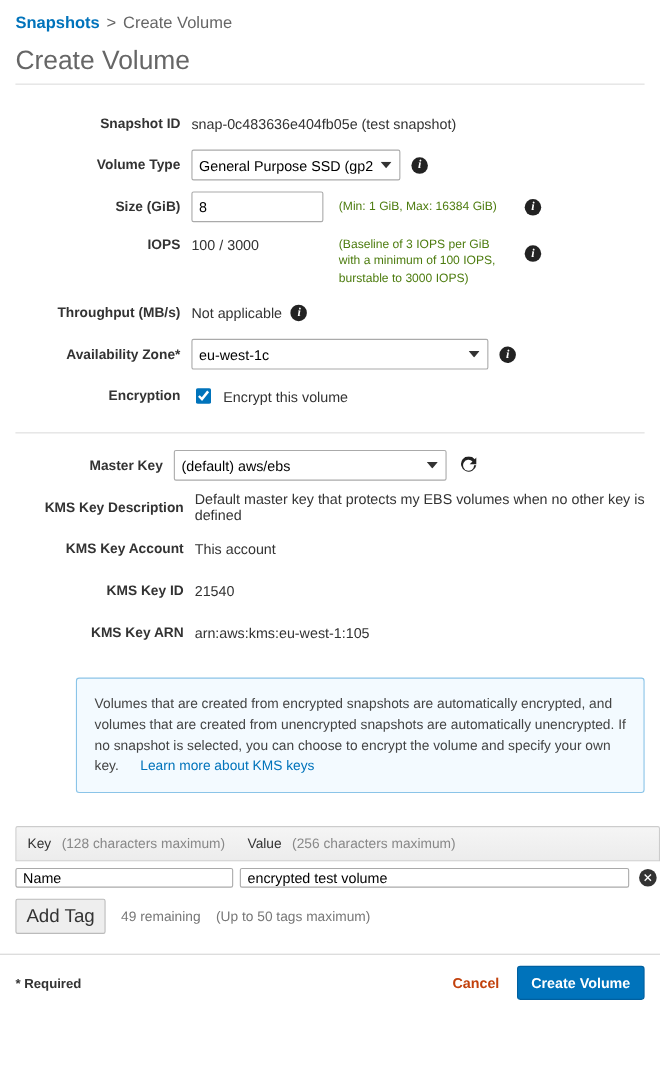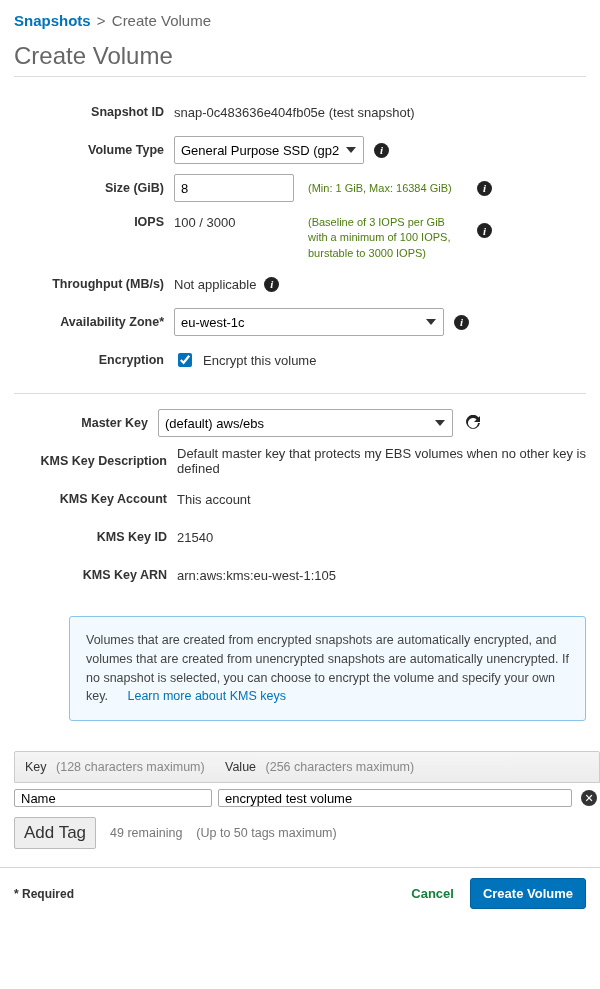--- a/index.html
+++ b/index.html
@@ -91,21 +91,21 @@
   .btn-addtag {
     border: 1px solid #bbb; background: #eee; border-radius: 2px;
     padding: 5px 9px; font-size: 17px; cursor:pointer; color:#333;
   }
   .page-footer {
     border-top: 1px solid #d5d5d5; padding: 10px 14px 18px 14px;
     display:flex; align-items:center;
   }
   .required { font-size: 12px; color: #333; font-weight: 600;}
   .footer-actions { margin-left:auto; display:flex; gap:10px; align-items:center;}
-  .btn-cancel { color:#15803d; font-weight:600; cursor:pointer; background:none; border:none; font-size:13px;}
+  .btn-cancel { color:#c2410c; font-weight:600; cursor:pointer; background:none; border:none; font-size:13px;}
   .btn-primary {
     background:#0073bb; color:#fff; border:1px solid #0060a0; border-radius:3px;
     padding: 7px 12px; font-size: 13px; font-weight:600; cursor:pointer;
   }
   .static-text { font-size: 13px; color:#333; }
 </style>
 </head>
 <body>
 
 <div class="page">
@@ -190,21 +190,21 @@
       <div class="val-wide">
         <input type="checkbox" class="checkbox" checked="" style="">
         <span class="static-text">Encrypt this volume</span>
       </div>
     </div>
 
     <hr class="divider">
 
     <div class="row">
       <div class="lbl" style="flex-basis:144px;">Master Key</div>
-      <div class="selectWrap" style="width:295px;">
+      <div class="selectWrap" style="width:248px;">
         <select class="awsSelect">
           <option>(default) aws/ebs</option>
         </select>
         <span class="caret">
           <svg width="10" height="6">
               <path d="M0 0 L10 0 L5 6 Z" fill="#333"></path>
             </svg>
         </span>
       </div>
       <span style="width:12px"></span>

